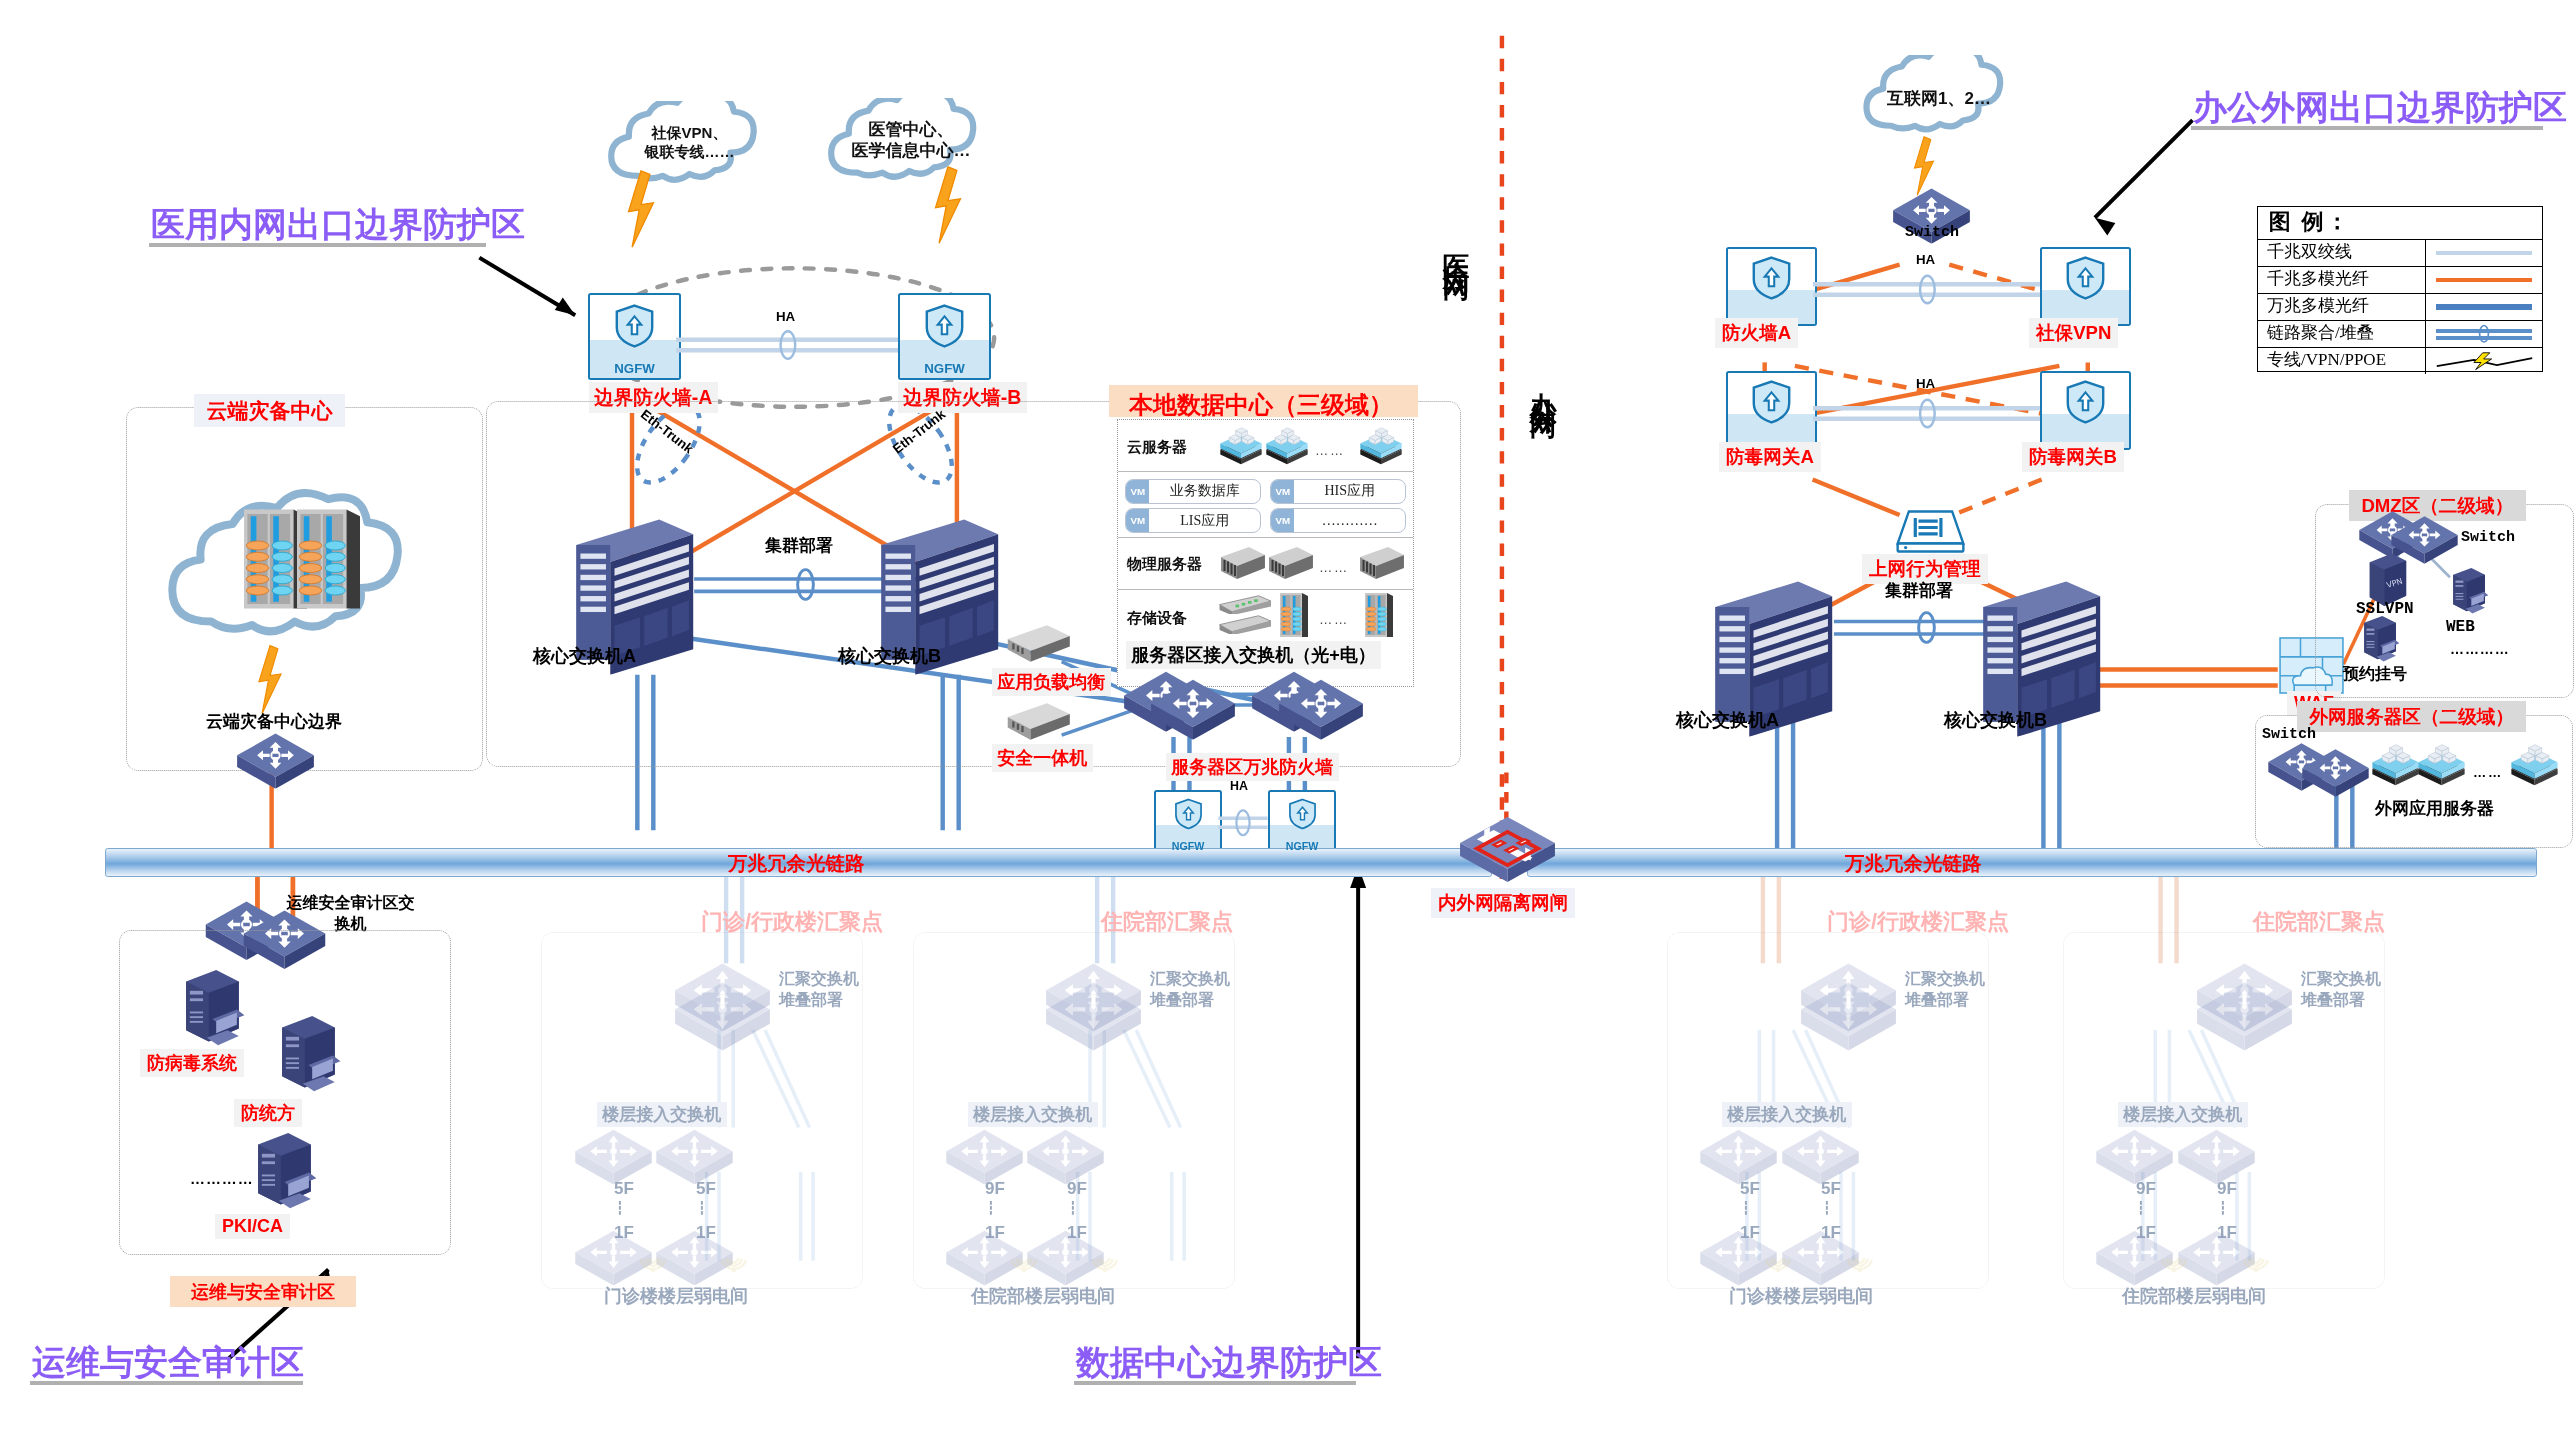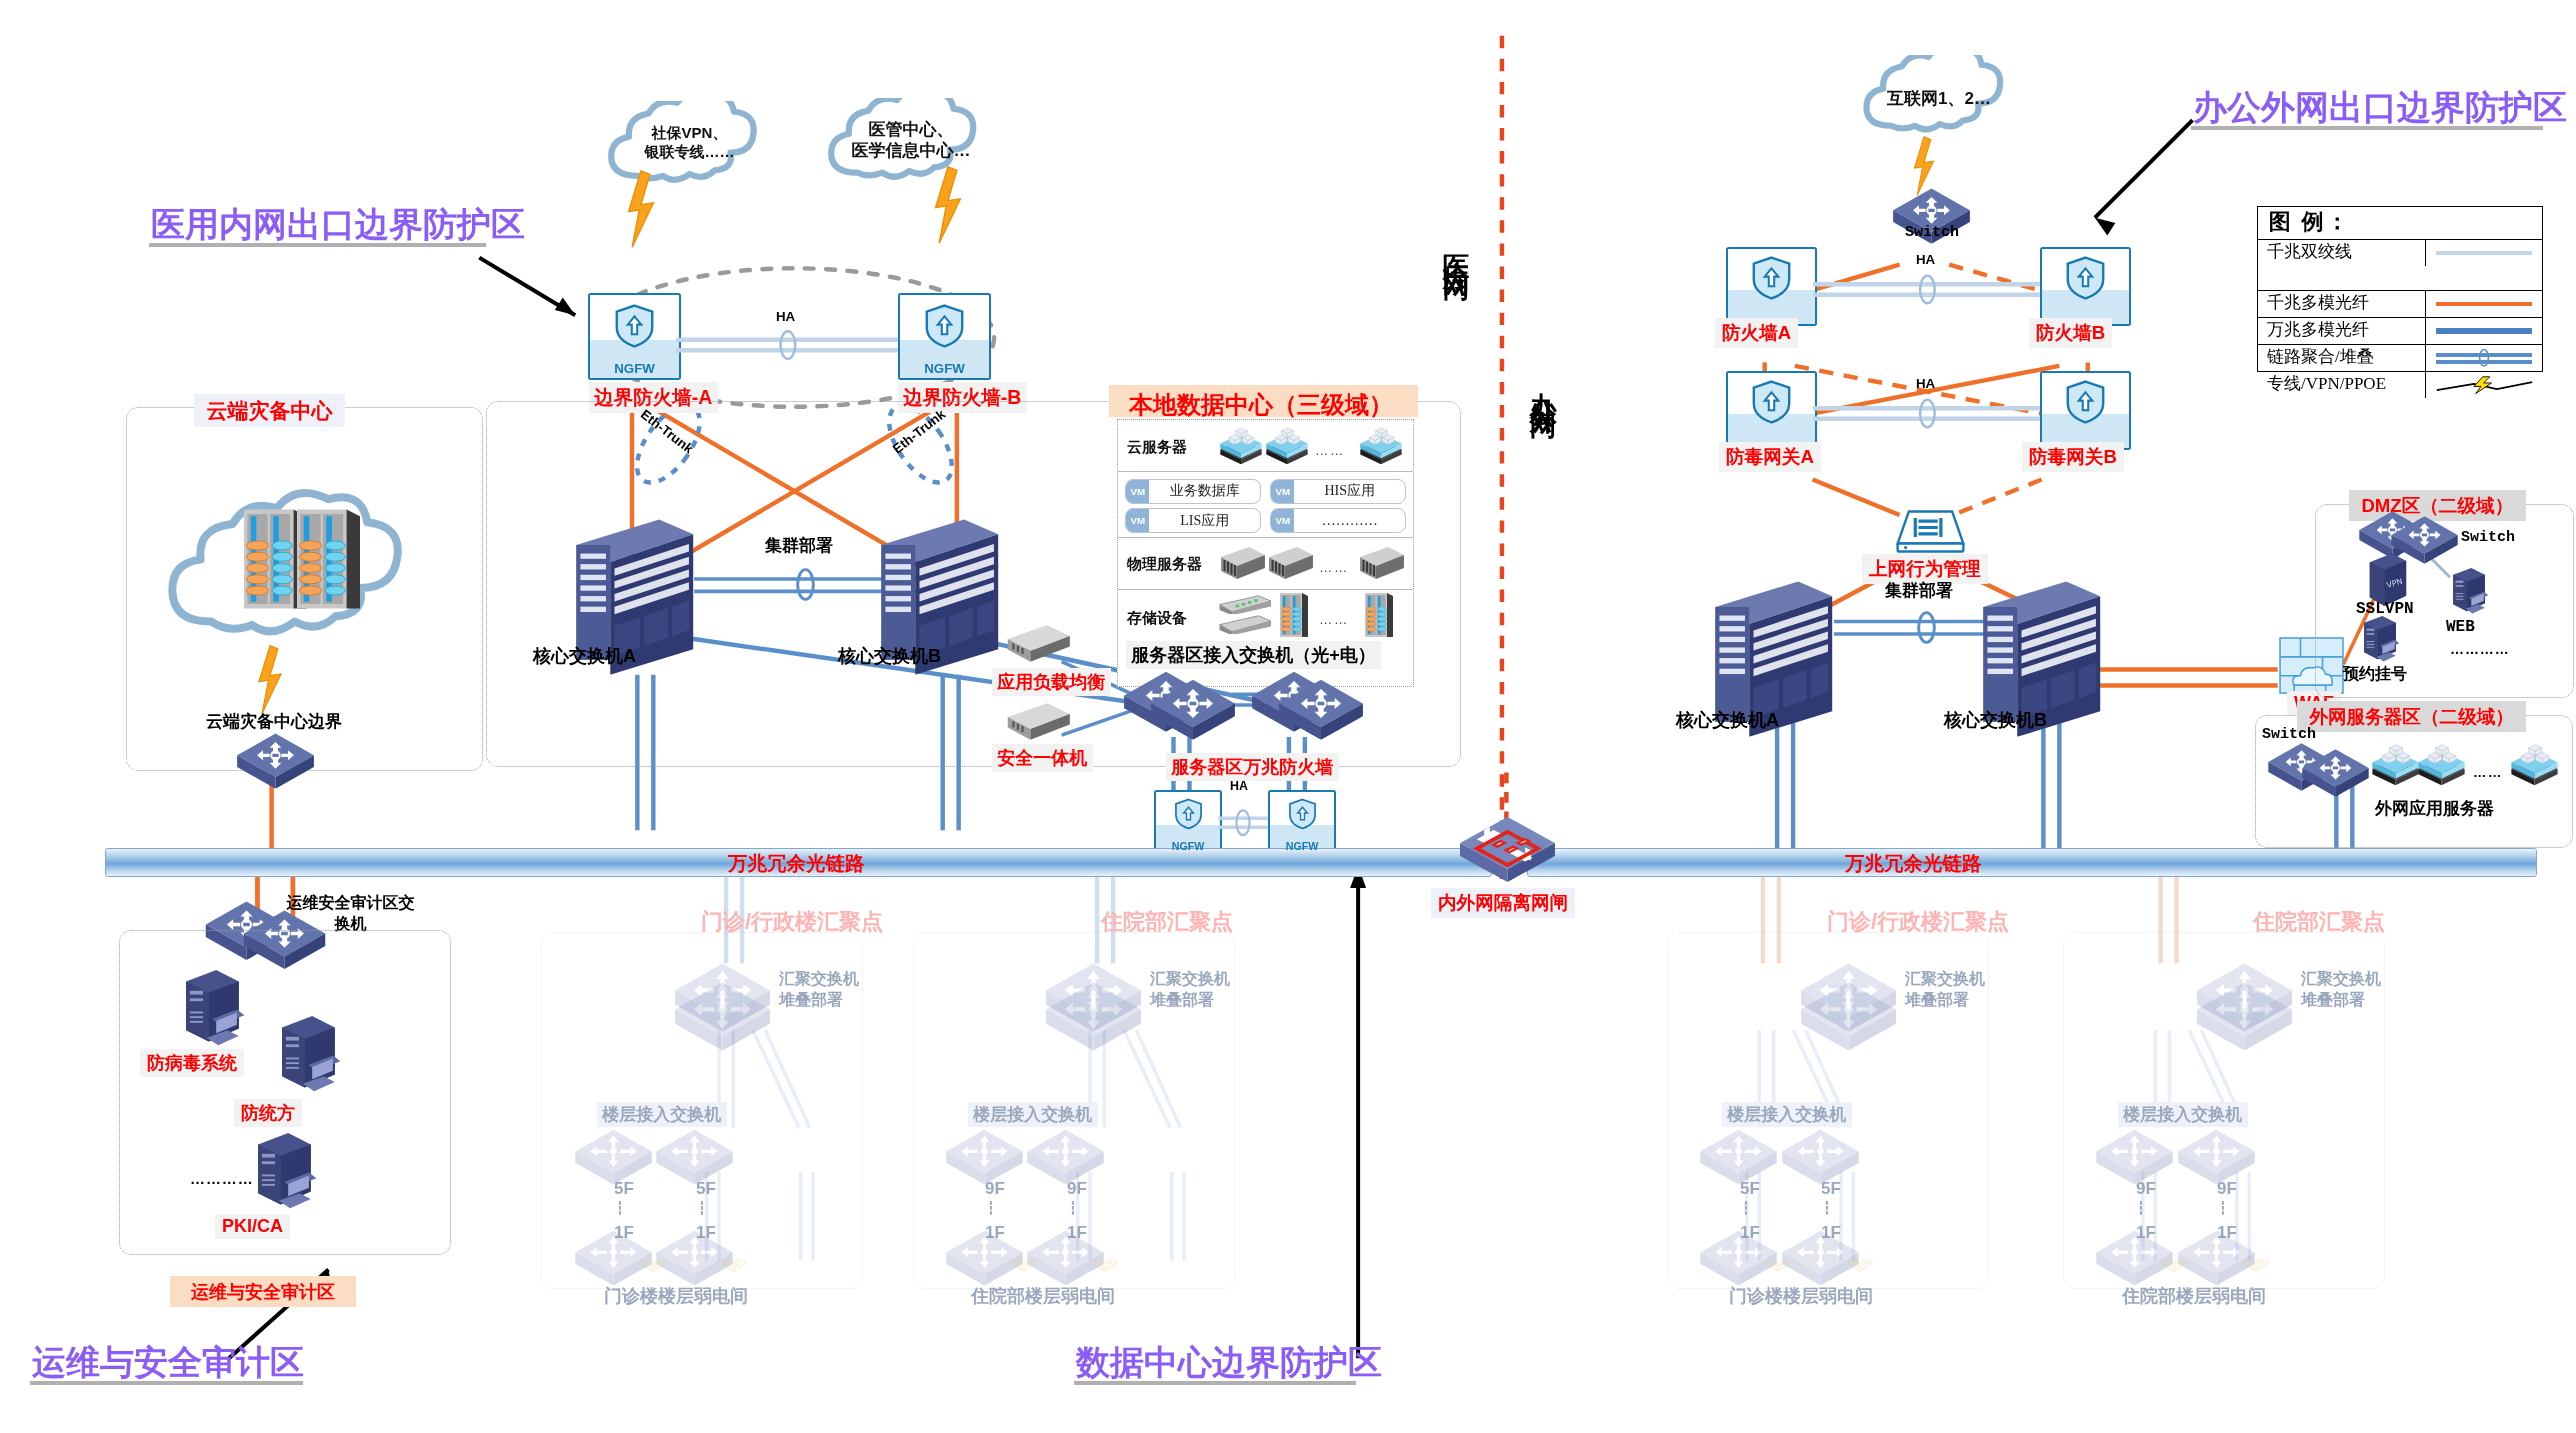--- a/index.html
+++ b/index.html
@@ -488,21 +488,21 @@
   <div class="row" style="height:32px;border-bottom:1.3px solid #000;">
     <div style="padding-left:10.7px;font-size:22px;font-weight:bold;color:#000;
          font-family:'Liberation Serif',serif;letter-spacing:2.7px;">图 例：</div>
   </div>
   <div class="row" style="border-top:none;height:26px;">
     <div class="lcell">千兆双绞线</div>
     <div class="rcell">
       <div style="width:96px;height:4.4px;background:#c2d4e8;"></div>
     </div>
   </div>
-  <div class="row" style="height:26px;margin-top:24px;">
+  <div class="row" style="height:26px;">
     <div class="lcell">千兆多模光纤</div>
     <div class="rcell">
       <div style="width:96px;height:4.4px;background:#f0702a;"></div>
     </div>
   </div>
   <div class="row" style="height:26px;">
     <div class="lcell">万兆多模光纤</div>
     <div class="rcell">
       <div style="width:96px;height:5.3px;background:#4a7fc1;"></div>
     </div>
@@ -819,21 +819,21 @@
       <use href="#sym-shield-arrow" width="46" height="54"></use>
     </svg>
 </div>
 <svg class="abs" style="left:1813px;top:270px;width:227px;height:39px;" viewBox="0 0 256 44" width="227" height="39">
   <line x1="0" y1="16" x2="256" y2="16" stroke="#c2d4e8" stroke-width="5"></line>
   <line x1="0" y1="28" x2="256" y2="28" stroke="#c2d4e8" stroke-width="5"></line>
   <use href="#sym-ring" x="118" y="2" width="22" height="40"></use>
 </svg>
 <div class="lbl blk" style="left:1916px;top:252px;font-size:13.3px;">HA</div>
 <div class="lbl red greybg" style="left:1715px;top:318px;font-size:18.6px;padding:1.8px 7px;">防火墙A</div>
-<div class="lbl red greybg" style="left:2029px;top:318px;font-size:18.6px;padding:1.8px 7px;">防火墙B</div>
+<div class="lbl red greybg" style="left:2029px;top:318px;font-size:18.6px;padding:1.8px 7px;">社保VPN</div>
 
 <div class="fwbox" style="left:1726px;top:371px;width:87px;height:75px;">
   <div class="fill"></div>
   <svg style="position:absolute;left:23px;top:5.3px;width:41px;height:48px;z-index:2;" viewBox="0 0 46 54" width="41" height="48">
       <use href="#sym-shield-arrow" width="46" height="54"></use>
     </svg>
 </div>
 <div class="fwbox" style="left:2040px;top:371px;width:87px;height:75px;">
   <div class="fill"></div>
   <svg style="position:absolute;left:23px;top:5.3px;width:41px;height:48px;z-index:2;" viewBox="0 0 46 54" width="41" height="48">

